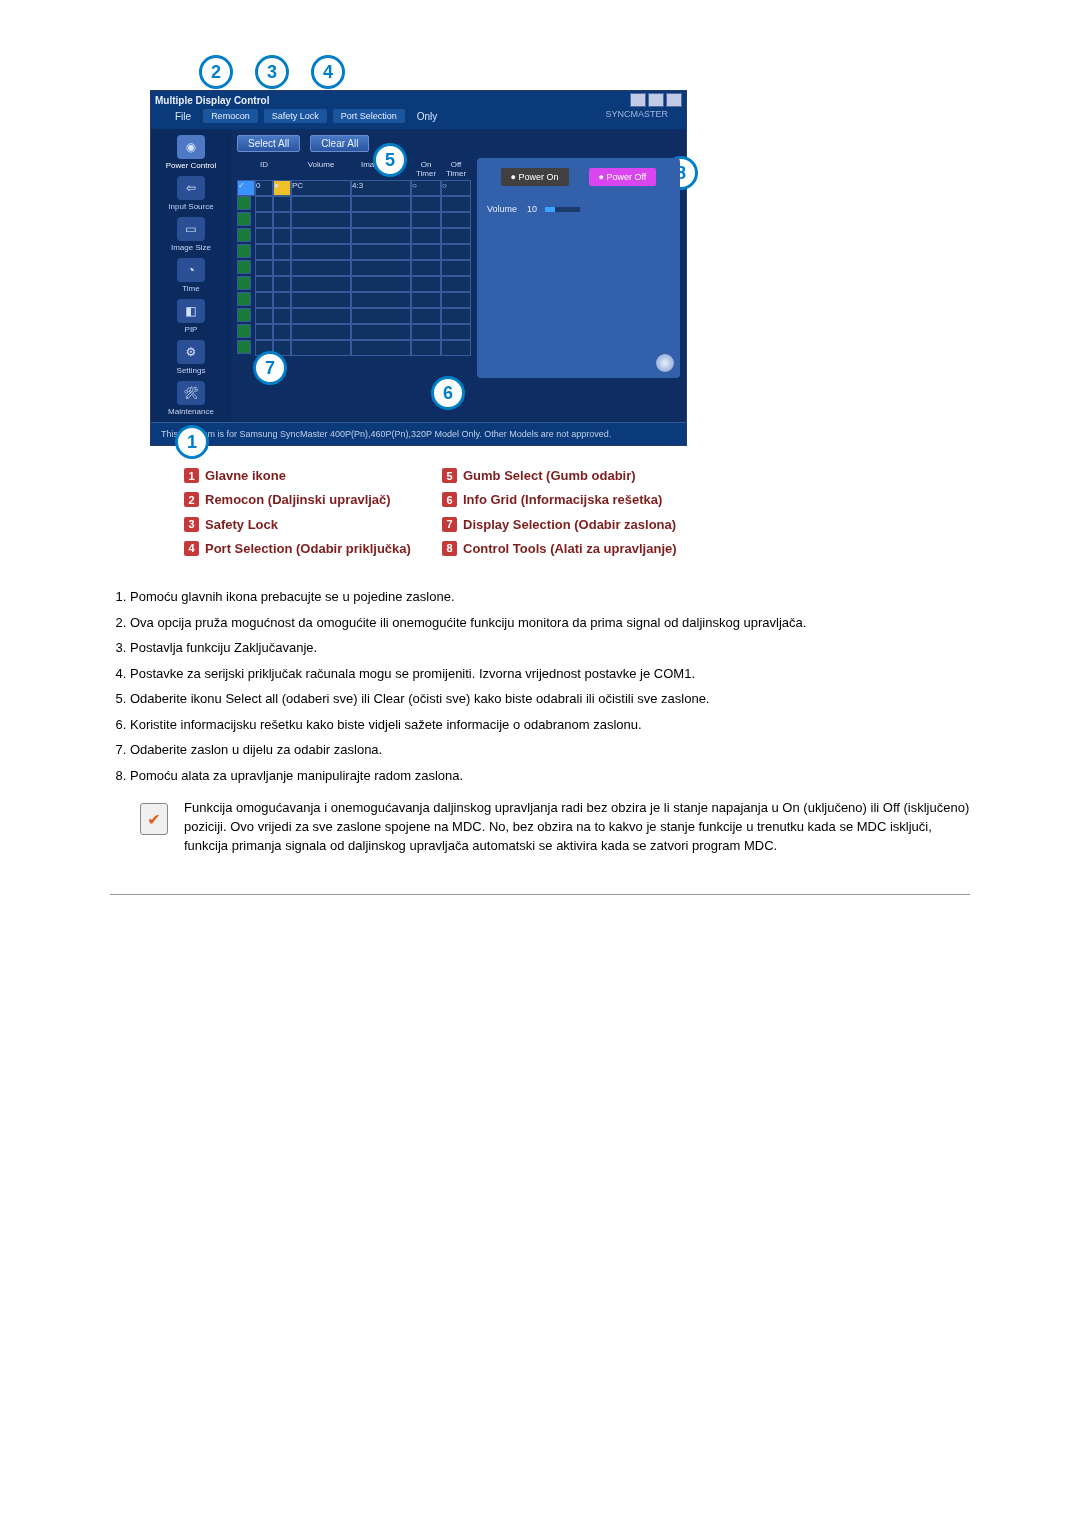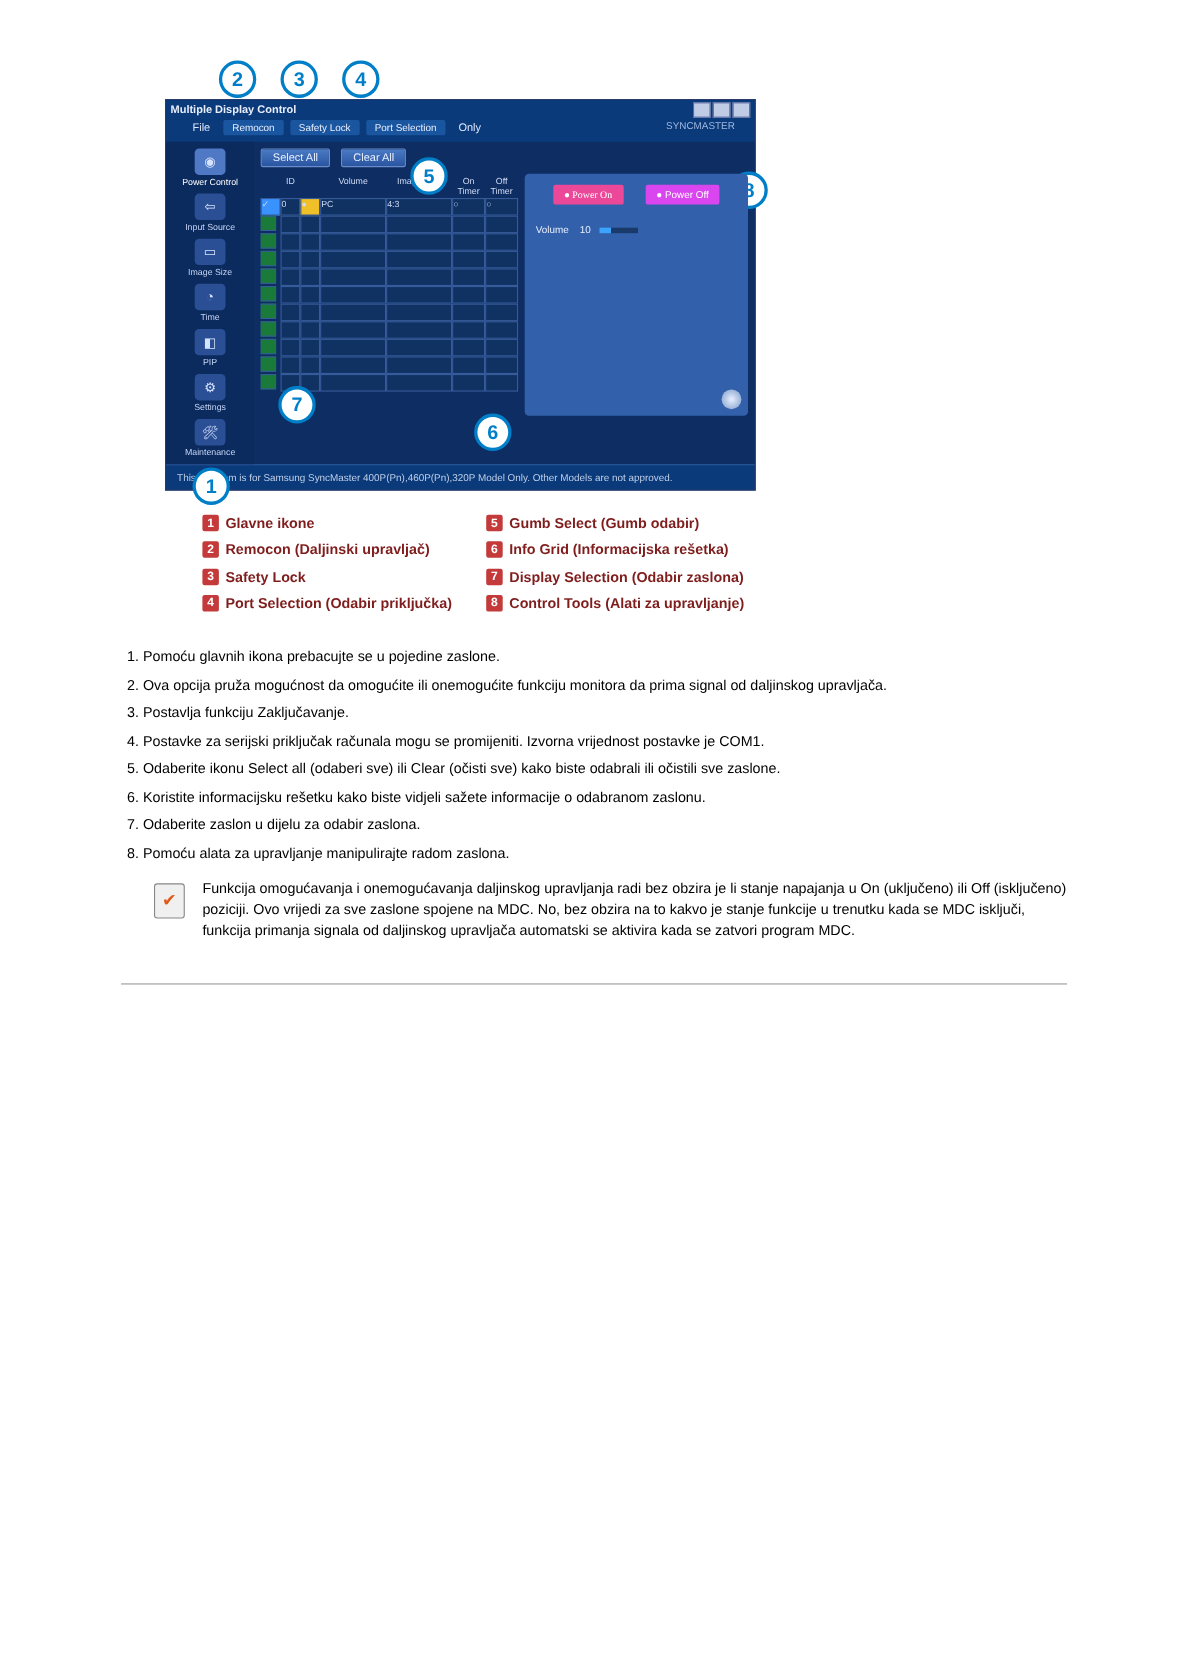--- a/index.html
+++ b/index.html
@@ -132,21 +132,21 @@
     padding: 10px;
     position: relative;
     min-height: 200px;
   }
   .pwr-btn {
     font-size: 9px;
     color: #fff;
     padding: 4px 10px;
     border-radius: 2px;
   }
-  .pwr-on { background: #ec4899; font-family: Liberation Serif, serif; }
+  .pwr-on { background: #404040; }
   .pwr-off { background: #d946ef; }
   .vol-row {
     color: #e8f0ff;
     font-size: 9px;
     margin-top: 18px;
   }
   .vol-bar {
     display:inline-block;
     width: 35px; height: 5px;
     background: linear-gradient(90deg,#3aa4ff 0 30%, #1a3a6a 30% 100%);

